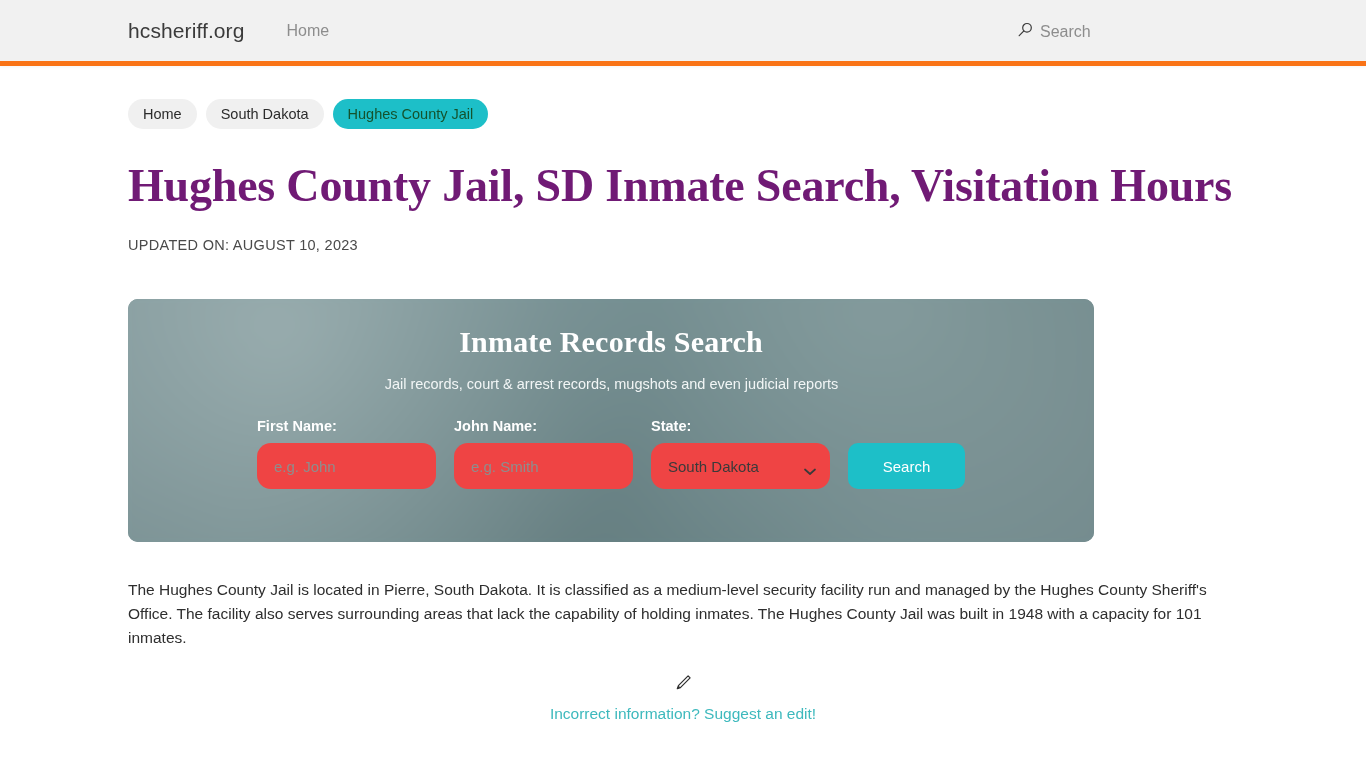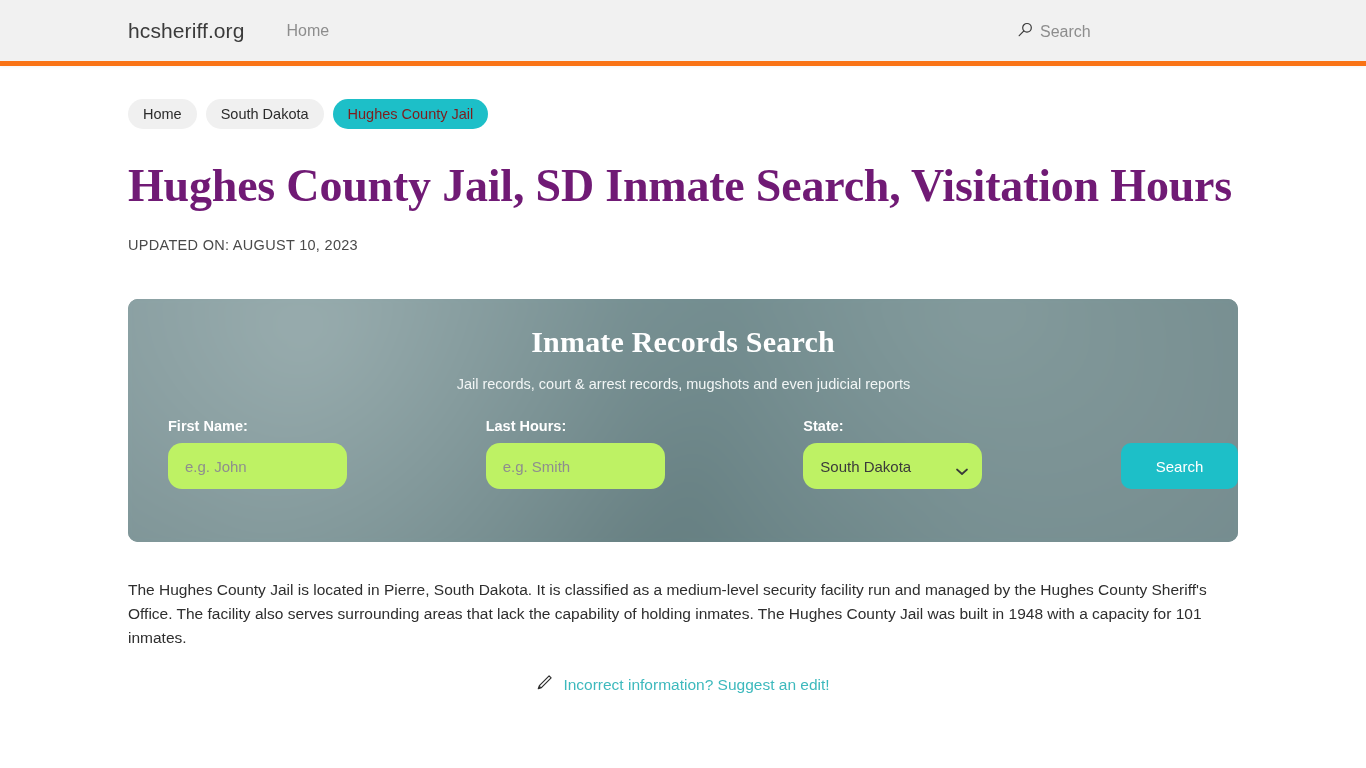--- a/index.html
+++ b/index.html
@@ -67,21 +67,21 @@
     border-radius: 15px;
     background: #f0f0f0;
     color: #2b2b2b;
     font-size: 14.5px;
     text-decoration: none;
     cursor: pointer;
     white-space: nowrap;
   }
   .crumb.active {
     background: #1dbfc8;
-    color: #7f1d1d;
+    color: #14532d;
   }
 
   h1.page-title {
     margin: 27px 128px 0 128px;
     max-width: 1110px;
     font-family: "Liberation Serif", serif;
     font-weight: bold;
     font-size: 46px;
     line-height: 59px;
     letter-spacing: -0.2px;
@@ -92,21 +92,21 @@
     margin: 22px 0 12px 128px;
     font-size: 14.5px;
     letter-spacing: .3px;
     color: #4a4a4a;
   }
 
   
   .panel {
     position: relative;
     margin: 46px 128px 0 128px;
-    width: 1110px;
+    width: 966px;
     height: 243px;
     border-radius: 10px;
     overflow: hidden;
     background: #738e91;
   }
   .panel-bg {
     position: absolute;
     inset: -40px;
     background:
       radial-gradient(circle at 18% 22%, rgba(190,205,205,.48) 0%, rgba(190,205,205,0) 42%),
@@ -135,37 +135,36 @@
   .panel-sub {
     margin: 17px 0 0 1px;
     font-size: 14.5px;
     color: #f2f6f6;
   }
 
   .form-row {
     margin-top: 26px;
     display: flex;
     align-items: flex-end;
-    justify-content: space-between;
+    justify-content: center;
     gap: 18px;
-    margin-left: 40px;
   }
   .field { text-align: left; }
   .field-label {
     display: block;
     font-size: 14.5px;
     color: #ffffff;
     margin-bottom: 9px;
     font-weight: bold;
   }
   .txt-input, .sel-input {
     height: 46px;
     border: none;
     outline: none;
-    background: #bef264;
+    background: #ef4444;
     border-radius: 14px;
     font-size: 15px;
     font-family: "Liberation Sans", sans-serif;
     color: #3a3a3a;
     padding: 0 17px;
   }
   .txt-input { width: 179px; }
   .txt-input::placeholder { color: #8e8e8e; }
   .sel-wrap { position: relative; }
   .sel-input {
@@ -200,20 +199,21 @@
     line-height: 24px;
     color: #2e2e2e;
   }
 
   .edit-row {
     margin-top: 24px;
     display: flex;
     align-items: center;
     justify-content: center;
     gap: 10px;
+    flex-direction: column;
   }
   .edit-link {
     font-size: 15.5px;
     color: #3db9bd;
     text-decoration: none;
     cursor: pointer;
   }
 </style>
 </head>
 <body>
@@ -251,21 +251,21 @@
       <p class="panel-sub">Jail records, court &amp; arrest records, mugshots and even judicial reports</p>
 
       <div class="form-row">
 
         <div class="field">
           <label class="field-label">First Name:</label>
           <input class="txt-input" type="text" placeholder="e.g. John" style="">
         </div>
 
         <div class="field">
-          <label class="field-label">Last Hours:</label>
+          <label class="field-label">John Name:</label>
           <input class="txt-input" type="text" placeholder="e.g. Smith" style="">
         </div>
 
         <div class="field">
           <label class="field-label">State:</label>
           <div class="sel-wrap">
             <select class="sel-input">
               <option>South Dakota</option>
             </select>
             <span class="sel-caret">

